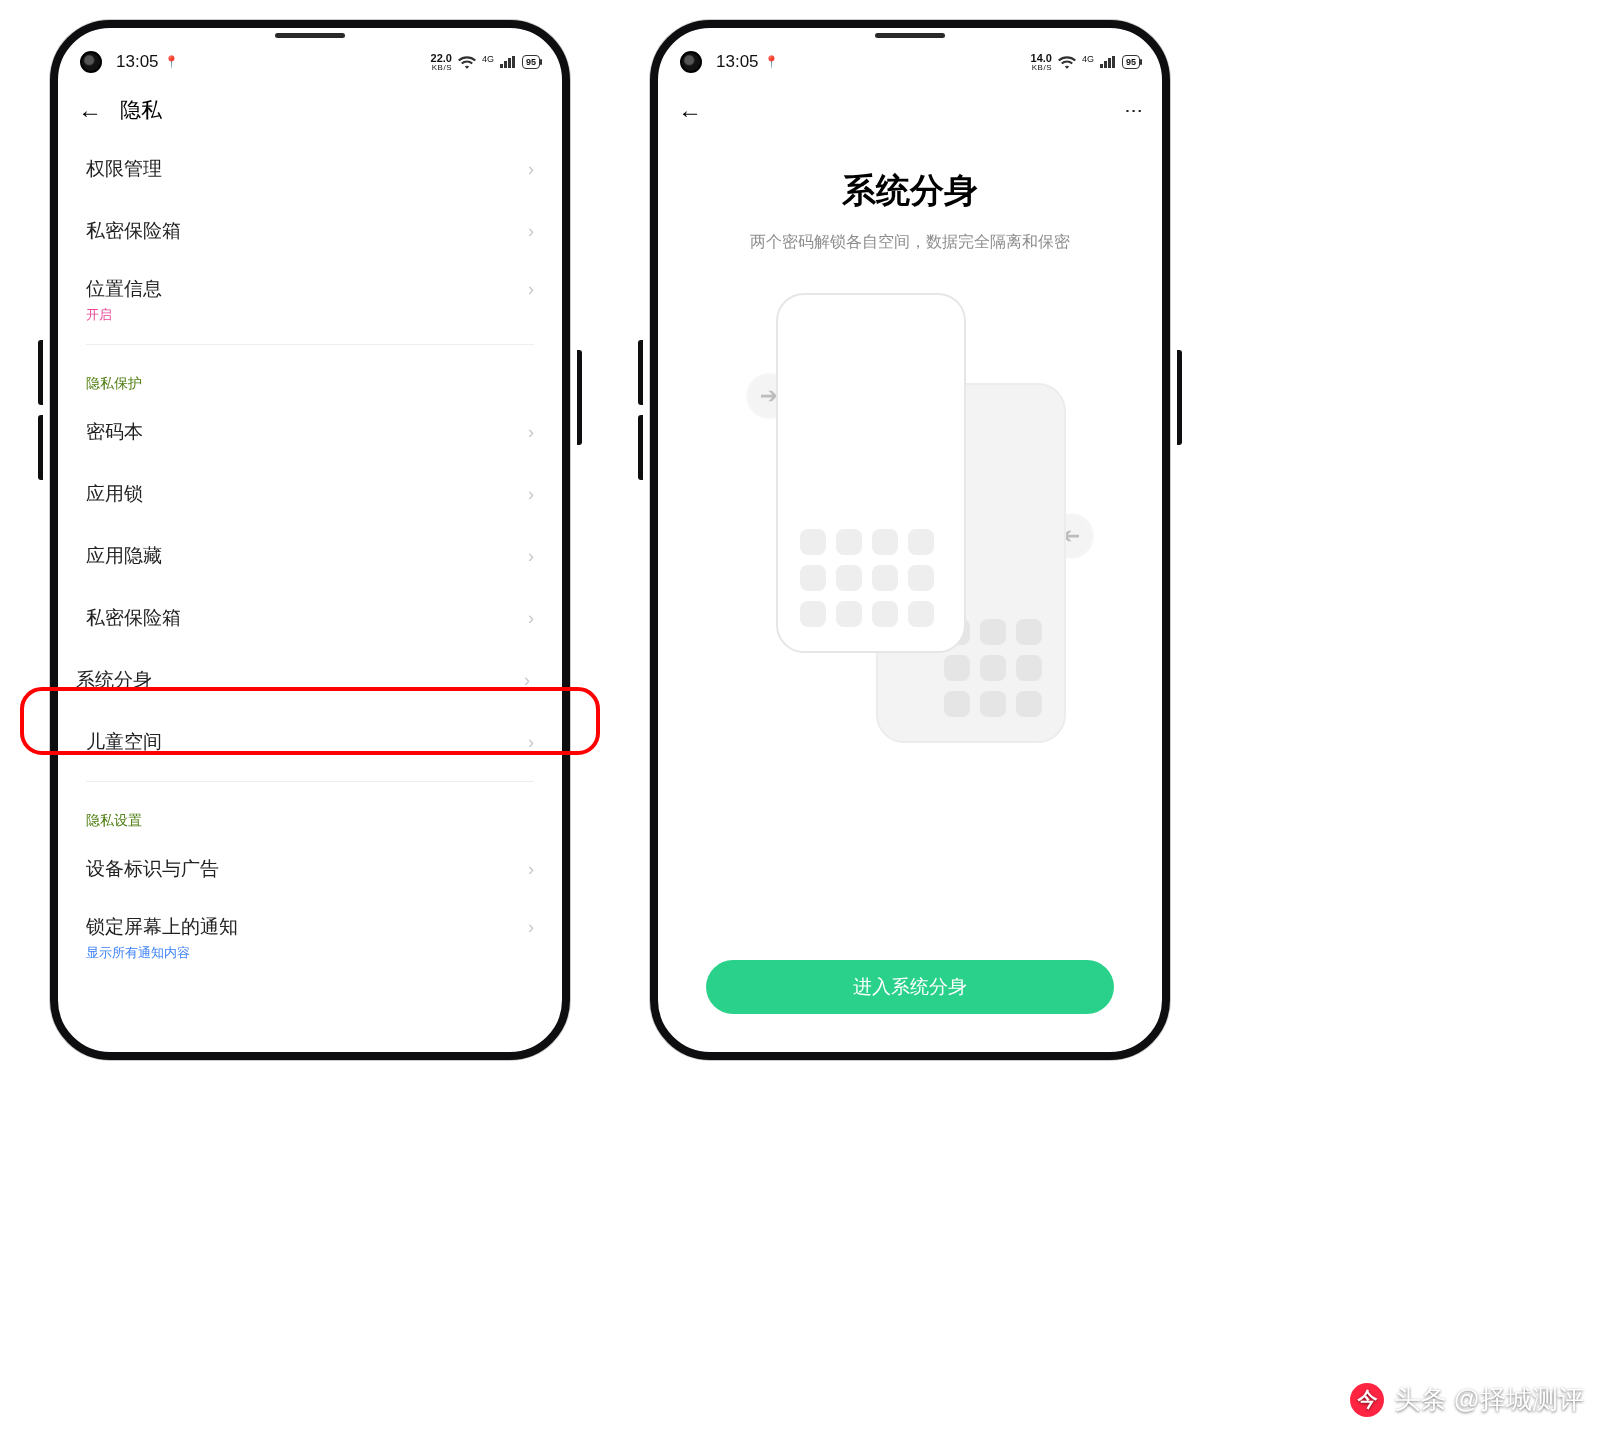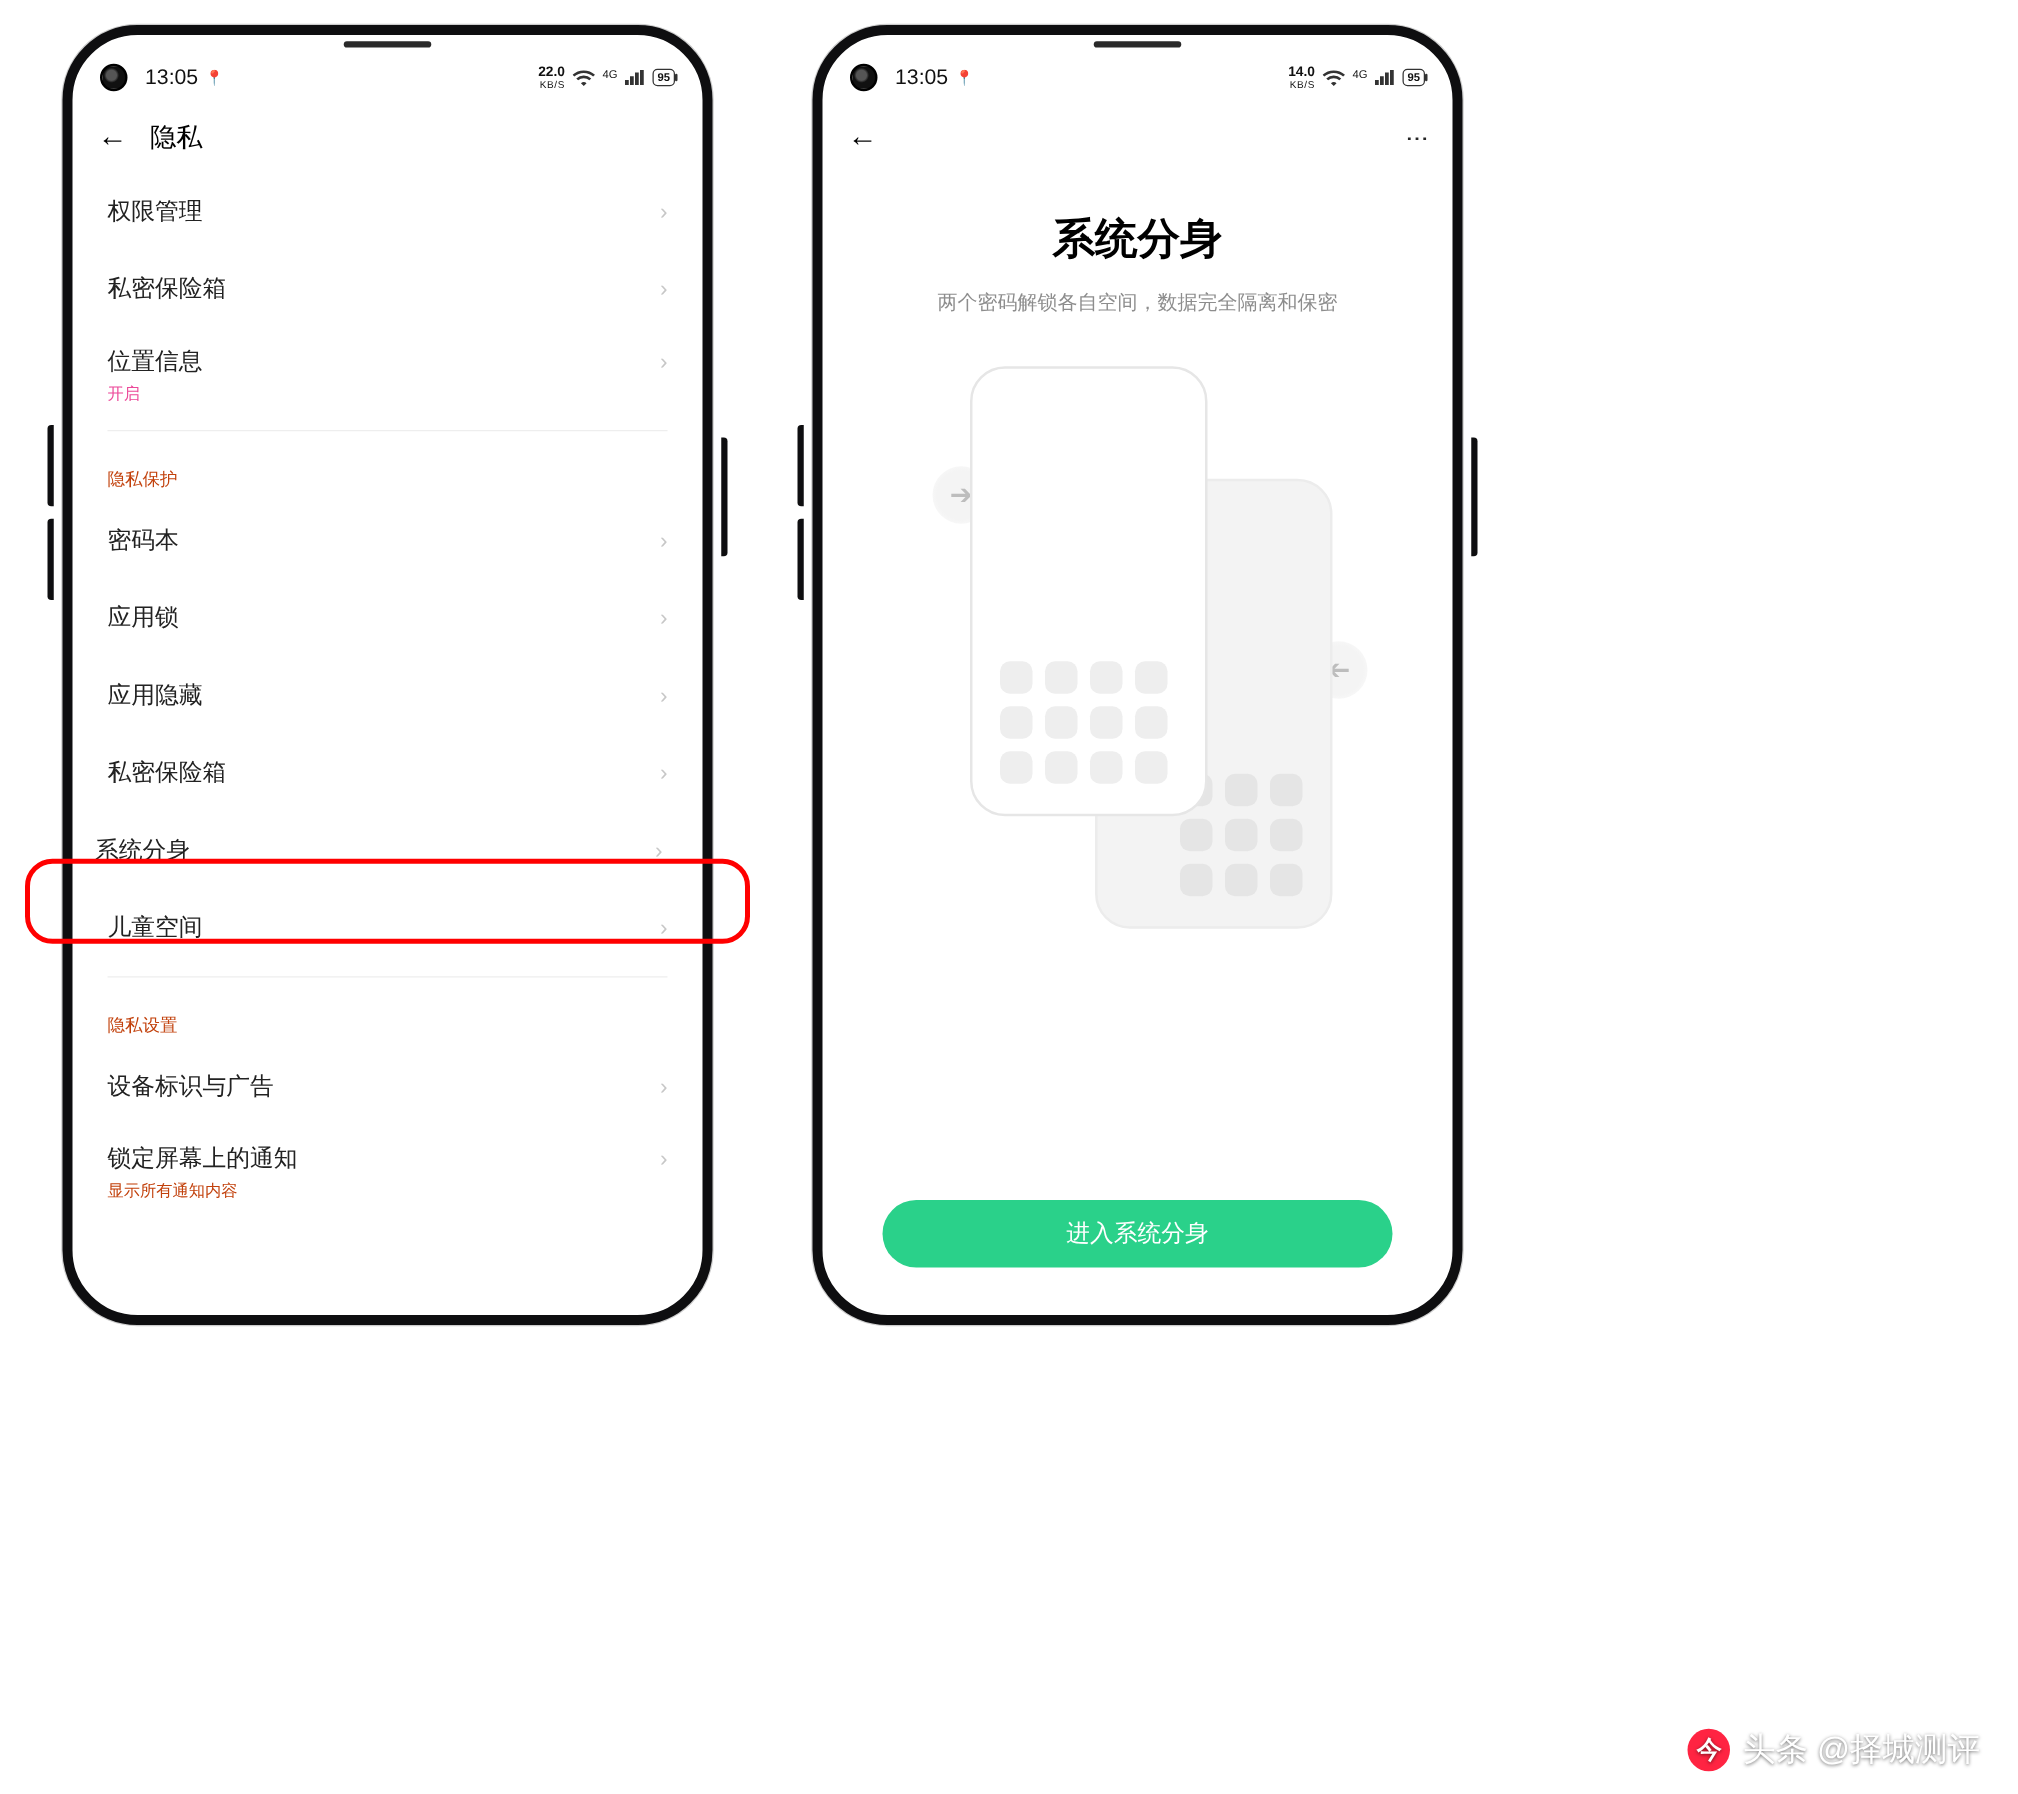--- a/index.html
+++ b/index.html
@@ -79,22 +79,22 @@
   .list { padding: 0 0; }
   .row {
     display:flex; align-items:center;
     padding: 18px 28px;
     font-size:19px; color:#222;
   }
   .row .chev { margin-left:auto; color:#c7c7c7; font-size:18px;}
   .row.with-sub { flex-direction:column; align-items:flex-start; padding-top:14px; padding-bottom:12px;}
   .row.with-sub .main-line{display:flex; width:100%; align-items:center;}
   .row.with-sub .sub { font-size:13px; color:#ec4899; margin-top:4px;}
-  .row.with-sub.gray .sub{ color:#c2410c; }
-  .section-label { font-size:14px; color:#c2410c; padding:22px 28px 8px;}
+  .row.with-sub.gray .sub{ color:#3b82f6; }
+  .section-label { font-size:14px; color:#4d7c0f; padding:22px 28px 8px;}
   .divider { border:none; border-top:1px solid #eee; margin:8px 28px;}
 
   
   .highlight-wrap{
     position:absolute;
     border:4px solid #ff0000;
     border-radius:22px;
     pointer-events:none;
   }
 

